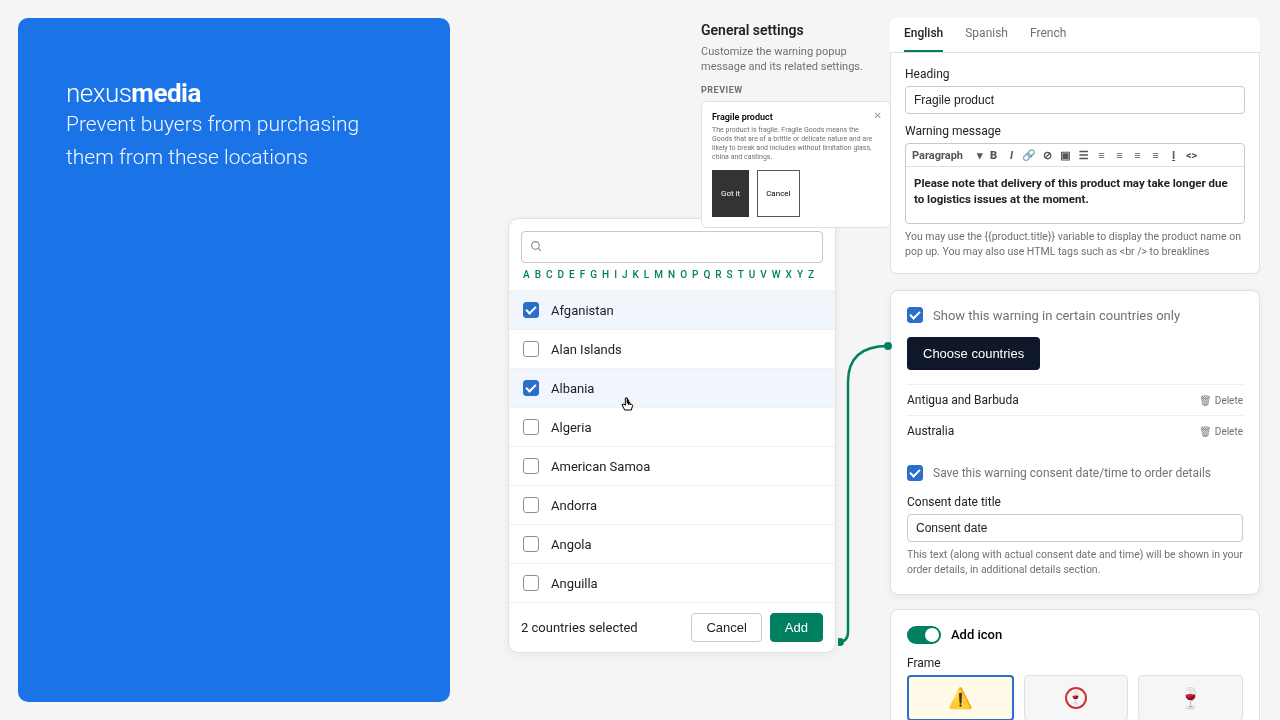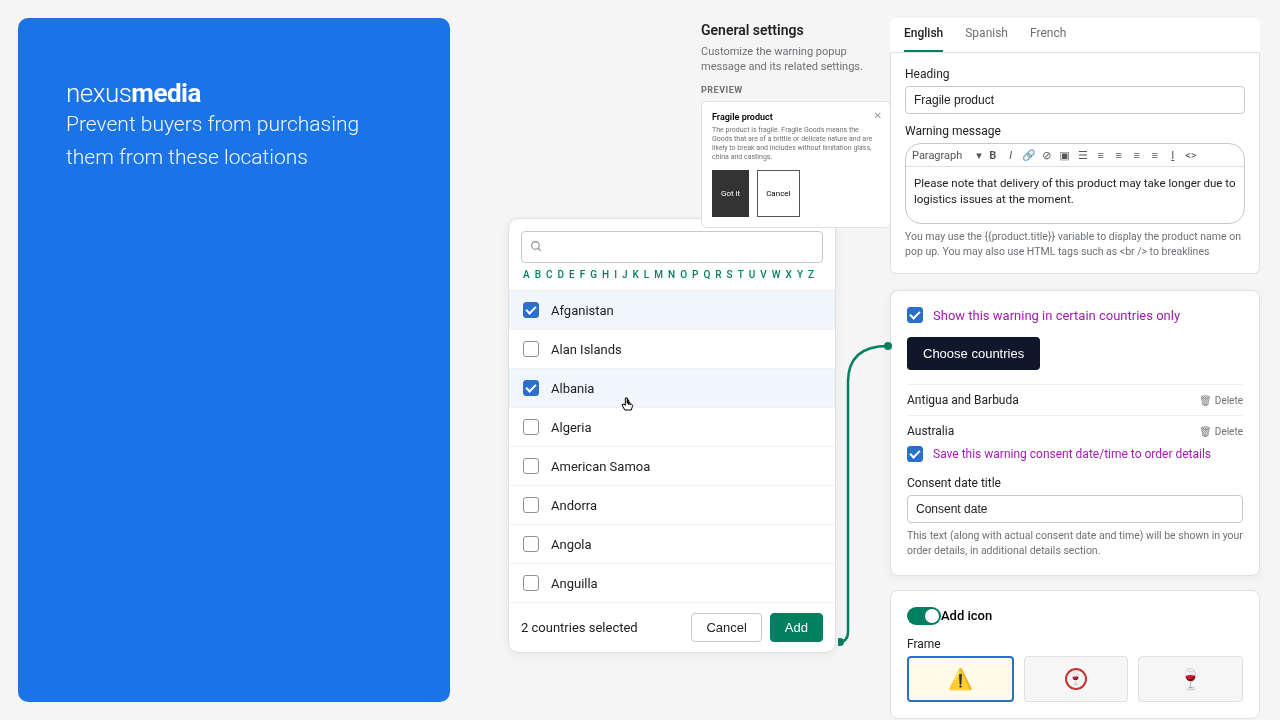--- a/index.html
+++ b/index.html
@@ -44,39 +44,39 @@
 
 
 .settings { position: absolute; left: 890px; top: 18px; width: 370px; }
 .tabs { display: flex; gap: 22px; border-bottom: 1px solid #e0e0e0; padding: 8px 14px 0; background: #fff; border-radius: 6px 6px 0 0; }
 .tab { font-size: 12px; color: #6d7175; padding-bottom: 10px; cursor: pointer; border-bottom: 2px solid transparent; }
 .tab.active { color: #202223; border-bottom-color: #008060; font-weight: 500; }
 .settings-body { background: #fff; padding: 14px; border: 1px solid #e0e0e0; border-top: none; border-radius: 0 0 6px 6px; }
 .fld-label { font-size: 12px; color: #202223; margin-bottom: 5px; margin-top: 10px; }
 .fld-label:first-child { margin-top: 0; }
 .input { width: 100%; border: 1px solid #c8c8c8; border-radius: 4px; padding: 6px 8px; font-size: 12px; color: #202223; }
-.editor { border: 1px solid #c8c8c8; border-radius: 16px; margin-top: 4px; }
+.editor { border: 1px solid #c8c8c8; border-radius: 4px; margin-top: 4px; font-weight: bold; }
 .toolbar { display: flex; align-items: center; gap: 4px; padding: 4px 6px; border-bottom: 1px solid #e0e0e0; font-size: 11px; color: #555; flex-wrap: wrap; }
 .toolbar .sel { display: flex; align-items: center; gap: 14px; font-size: 11px; }
 .toolbar .ti { width: 14px; height: 14px; display: inline-flex; align-items: center; justify-content: center; font-size: 11px; cursor: pointer; }
 .editor-body { padding: 8px; font-size: 11.5px; color: #202223; min-height: 56px; line-height: 1.4; }
 .hint { font-size: 10.5px; color: #6d7175; margin-top: 6px; line-height: 1.4; }
 
 
 .countries-card { background: #fff; border: 1px solid #e0e0e0; border-radius: 8px; margin-top: 16px; padding: 16px; box-shadow: 0 2px 8px rgba(0,0,0,0.05); }
-.check-row { display: flex; align-items: center; gap: 10px; font-size: 13px; color: #a21caf; margin-bottom: 14px; }
+.check-row { display: flex; align-items: center; gap: 10px; font-size: 13px; color: #737373; margin-bottom: 14px; }
 .btn-choose { background: #0f172a; color: #fff; border: none; border-radius: 4px; padding: 9px 16px; font-size: 13px; cursor: pointer; }
 .country-sel-list { margin-top: 14px; }
 .country-sel-row { display: flex; align-items: center; justify-content: space-between; padding: 8px 0; font-size: 12px; color: #202223; border-top: 1px solid #eee; }
 .del { font-size: 10px; color: #6d7175; display: inline-flex; align-items: center; gap: 3px; cursor: pointer; }
-.consent-box { margin-top: 0; }
+.consent-box { margin-top: 19px; }
 
 
 .icon-card { background: #fff; border: 1px solid #e0e0e0; border-radius: 8px; margin-top: 14px; padding: 16px; }
-.toggle-row { display: flex; align-items: center; margin-bottom: 12px; }
+.toggle-row { display: flex; align-items: center; gap: 10px; margin-bottom: 12px; }
 .toggle { width: 34px; height: 18px; background: #008060; border-radius: 10px; position: relative; }
 .toggle::after { content: ""; position: absolute; width: 14px; height: 14px; background: #fff; border-radius: 50%; top: 2px; right: 2px; }
 .frames { display: flex; gap: 10px; }
 .frame { flex: 1; height: 46px; background: #f6f6f7; border: 1px solid #e0e0e0; border-radius: 4px; display: flex; align-items: center; justify-content: center; font-size: 20px; cursor: pointer; }
 .frame.sel { border: 2px solid #2C6ECB; background: #fffbe8; }
 
 
 .connector { position: absolute; left: 838px; top: 342px; width: 54px; height: 306px; pointer-events: none; }
 </style>
 </head>

